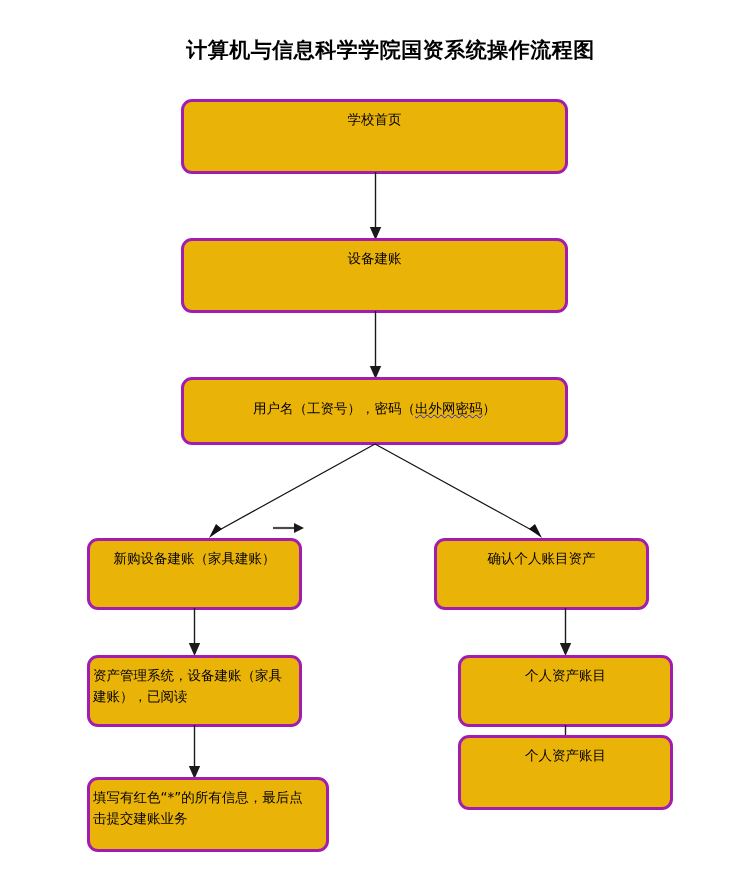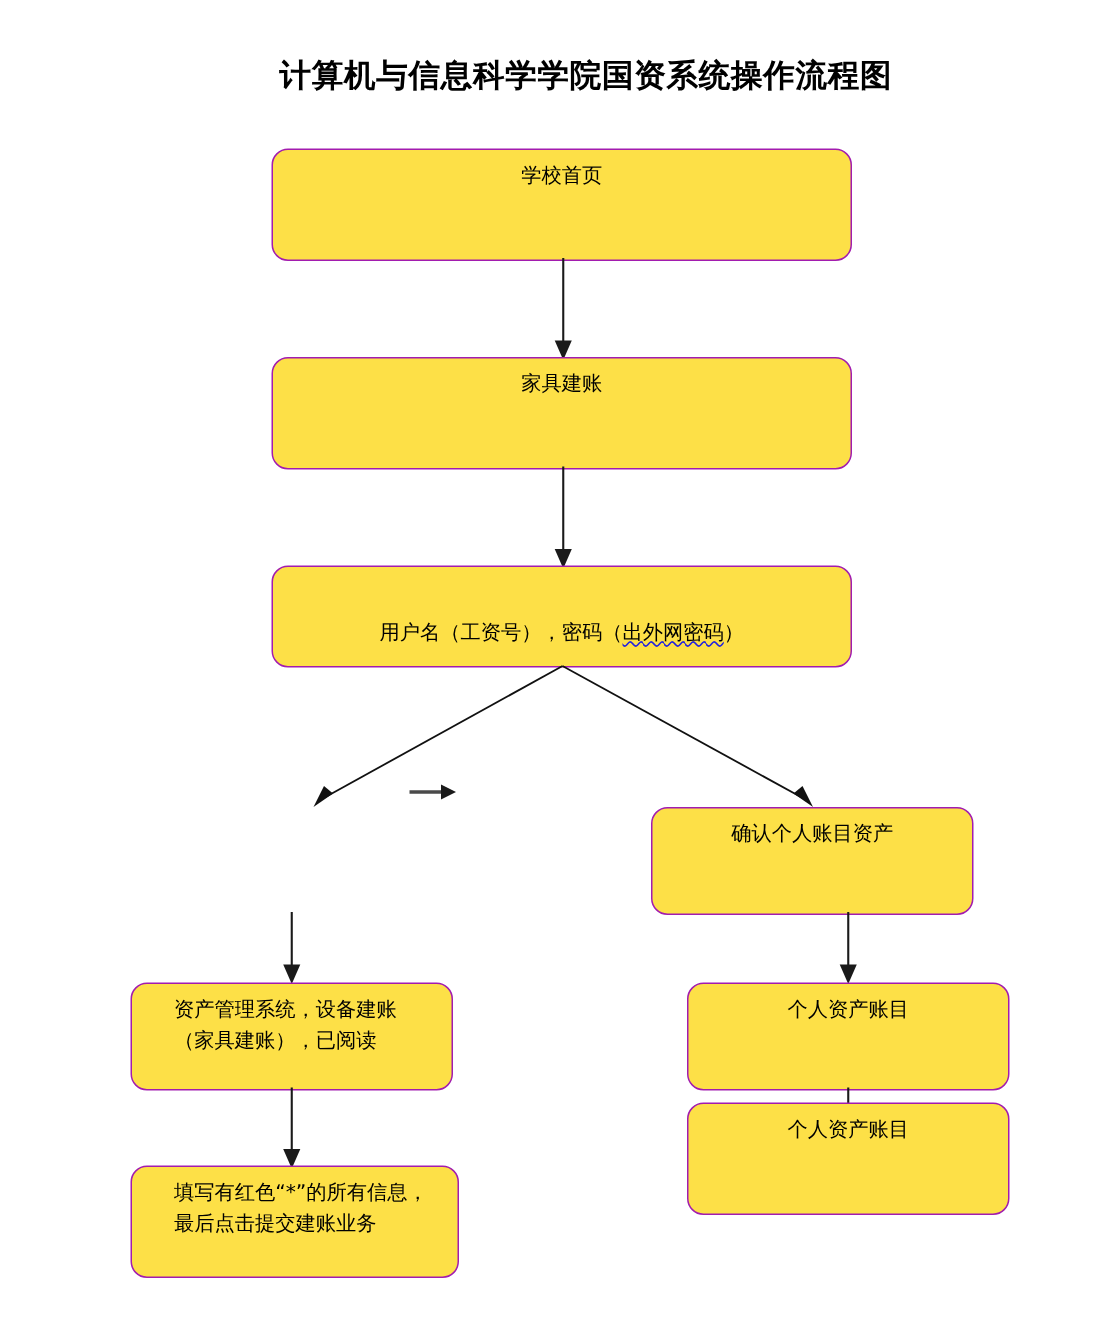--- a/index.html
+++ b/index.html
@@ -28,38 +28,38 @@
     font-weight: bold;
     font-size: 21px;
     letter-spacing: 0.5px;
     color: #000000;
     white-space: nowrap;
     margin-left: 24px;
   }
   .node {
     position: absolute;
     box-sizing: border-box;
-    border: 1px solid #a21caf;
+    border: 3px solid #a21caf;
     border-radius: 11px;
-    background: #fde047;
+    background: #eab308;
     padding: 7px 9px 0 9px;
   }
   .node .node-label {
     display: block;
     font-family: "DejaVu Sans", "Liberation Sans", sans-serif;
     font-size: 13.5px;
     line-height: 1.58;
     color: #000000;
     text-align: center;
   }
   .node.align-left .node-label {
     text-align: left;
   }
   .node.align-left {
-    padding-left: 28px;
+    padding-left: 3px;
     padding-right: 11px;
   }
   .wavy {
     text-decoration: underline;
     text-decoration-style: wavy;
     text-decoration-color: #2222dd;
     text-decoration-thickness: 1px;
     text-underline-offset: 1px;
   }
   .connector {
@@ -87,46 +87,49 @@
   <div class="node" style="left:181px; top:99px; width:387px; height:75px;">
     <span class="node-label">学校首页</span>
   </div>
 
   <svg class="connector" style="left:360px; top:172px; width:32px; height:70px;" viewBox="0 0 32 70">
     <line x1="15.5" y1="0" x2="15.5" y2="58" stroke="#1a1a1a" stroke-width="1.4"></line>
     <polygon points="15.5,68 9.8,55 21.2,55" fill="#1a1a1a"></polygon>
   </svg>
 
   <div class="node" style="left:181px; top:238px; width:387px; height:75px;">
-    <span class="node-label">家具建账</span>
+    <span class="node-label">设备建账</span>
   </div>
 
   <svg class="connector" style="left:360px; top:311px; width:32px; height:70px;" viewBox="0 0 32 70">
     <line x1="15.5" y1="0" x2="15.5" y2="58" stroke="#1a1a1a" stroke-width="1.4"></line>
     <polygon points="15.5,68 9.8,55 21.2,55" fill="#1a1a1a"></polygon>
   </svg>
 
-  <div class="node" style="left:181px; top:377px; width:387px; height:68px; padding-top:34px;">
+  <div class="node" style="left:181px; top:377px; width:387px; height:68px; padding-top:18px;">
     <span class="node-label"><span>用户名（工资号），密码（</span><span class="wavy">出外网密码</span><span>）</span></span>
   </div>
 
   <svg class="connector" style="left:85px; top:443px; width:560px; height:100px;" viewBox="0 0 560 100">
 
     <line x1="290" y1="1" x2="129" y2="90" stroke="#111111" stroke-width="1.2"></line>
     <polygon points="124,95 137,86 131,81" fill="#111111"></polygon>
 
     <line x1="290" y1="1" x2="452" y2="90" stroke="#111111" stroke-width="1.2"></line>
     <polygon points="457,95 444,86 450,81" fill="#111111"></polygon>
   </svg>
 
   <svg class="stray-arrow" style="left:272px; top:520px; width:34px; height:16px;" viewBox="0 0 34 16">
     <line x1="1" y1="8" x2="24" y2="8" stroke="#4a4a4a" stroke-width="2.2"></line>
     <polygon points="32,8 22,3 22,13" fill="#1a1a1a"></polygon>
   </svg>
 
+  <div class="node" style="left:87px; top:538px; width:215px; height:72px;">
+    <span class="node-label">新购设备建账（家具建账）</span>
+  </div>
 
   <div class="node" style="left:434px; top:538px; width:215px; height:72px;">
     <span class="node-label">确认个人账目资产</span>
   </div>
 
   <svg class="connector" style="left:179px; top:608px; width:32px; height:50px;" viewBox="0 0 32 50">
     <line x1="15.5" y1="0" x2="15.5" y2="38" stroke="#1a1a1a" stroke-width="1.4"></line>
     <polygon points="15.5,48 9.8,35 21.2,35" fill="#1a1a1a"></polygon>
   </svg>
 
@@ -146,21 +149,21 @@
   <svg class="connector" style="left:179px; top:725px; width:32px; height:56px;" viewBox="0 0 32 56">
     <line x1="15.5" y1="0" x2="15.5" y2="44" stroke="#1a1a1a" stroke-width="1.4"></line>
     <polygon points="15.5,54 9.8,41 21.2,41" fill="#1a1a1a"></polygon>
   </svg>
 
   <svg class="connector" style="left:550px; top:725px; width:32px; height:56px;" viewBox="0 0 32 56">
     <line x1="15.5" y1="0" x2="15.5" y2="44" stroke="#1a1a1a" stroke-width="1.4"></line>
     <polygon points="15.5,54 9.8,41 21.2,41" fill="#1a1a1a"></polygon>
   </svg>
 
-  <div class="node align-left" style="left:87px; top:777px; width:219px; height:75px;">
+  <div class="node align-left" style="left:87px; top:777px; width:242px; height:75px;">
     <span class="node-label">填写有红色“*”的所有信息，最后点击提交建账业务</span>
   </div>
 
   <div class="node" style="left:458px; top:735px; width:215px; height:75px;">
     <span class="node-label">个人资产账目</span>
   </div>
 
 </div>
 
 </body></html>

